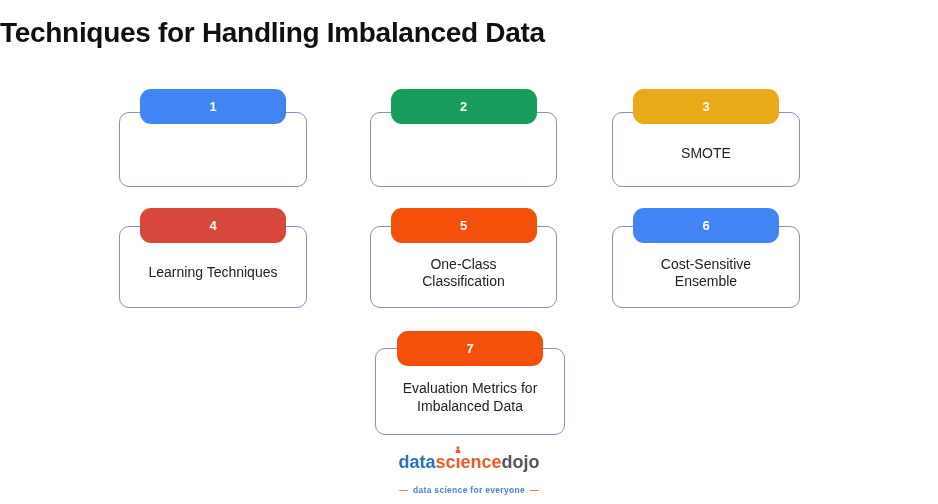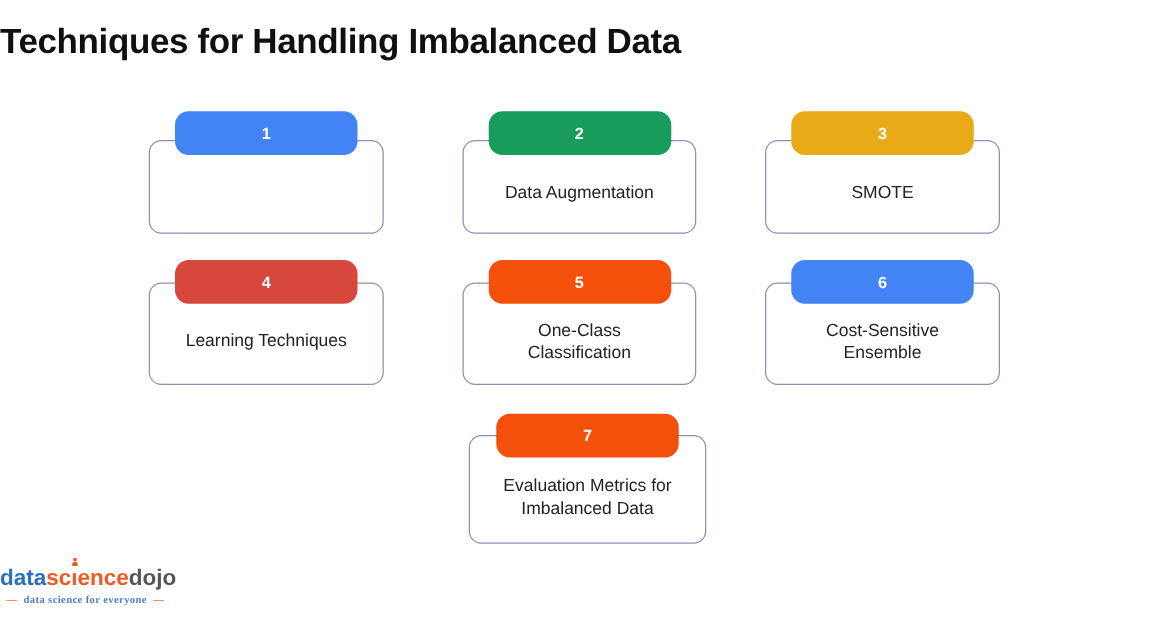--- a/index.html
+++ b/index.html
@@ -39,42 +39,41 @@
   .r1 .badge { top: -24px; }
   .r2 .badge { top: -19px; }
   .r3 .badge { top: -18px; }
 
   .label { font-size: 14px; color: #222222; line-height: 1.22; }
   .r1 .label { padding-top: 8px; }
   .r2 .label, .r3 .label { padding-top: 12px; }
   .wB { max-width: 140px; }
   .wC { max-width: 175px; text-align: center; }
 
-  .footer { position: absolute; top: 452px; left: 0; width: 100%; text-align: left; }
+  .footer { position: absolute; top: 452px; left: 0; width: 100%; text-align: center; }
   .logo-line { font-size: 18px; font-weight: 700; letter-spacing: 0; }
   .logo-line span { display: inline; }
   .logo-i { position: relative; display: inline-block; }
   .logo-i svg { position: absolute; left: -1.5px; top: -6px; width: 8px; height: 8px; }
-  .tagline { margin-top: 1px; font-size: 8.5px; letter-spacing: 0.3px; font-weight: 700; font-family: Liberation Serif, serif; }
+  .tagline { margin-top: 12px; font-size: 8.5px; letter-spacing: 0.3px; font-weight: 700; }
   .tagline .dash { margin: 0 5px; }
 </style>
 </head>
 <body>
 
 <div class="canvas">
 
   <div class="title">Techniques for Handling Imbalanced Data</div>
 
   <div class="card c1 r1">
     <div class="badge" style="background: rgb(66, 132, 243);">1</div>
   </div>
 
   <div class="card c2 r1">
     <div class="badge" style="background: rgb(23, 156, 91);">2</div>
-    <div class="label">Data Augmentation</div>
   </div>
 
   <div class="card c3 r1">
     <div class="badge" style="background: rgb(232, 171, 23);">3</div>
     <div class="label">SMOTE</div>
   </div>
 
   <div class="card c4 r2">
     <div class="badge" style="background: rgb(216, 71, 59);">4</div>
     <div class="label">Learning Techniques</div>

